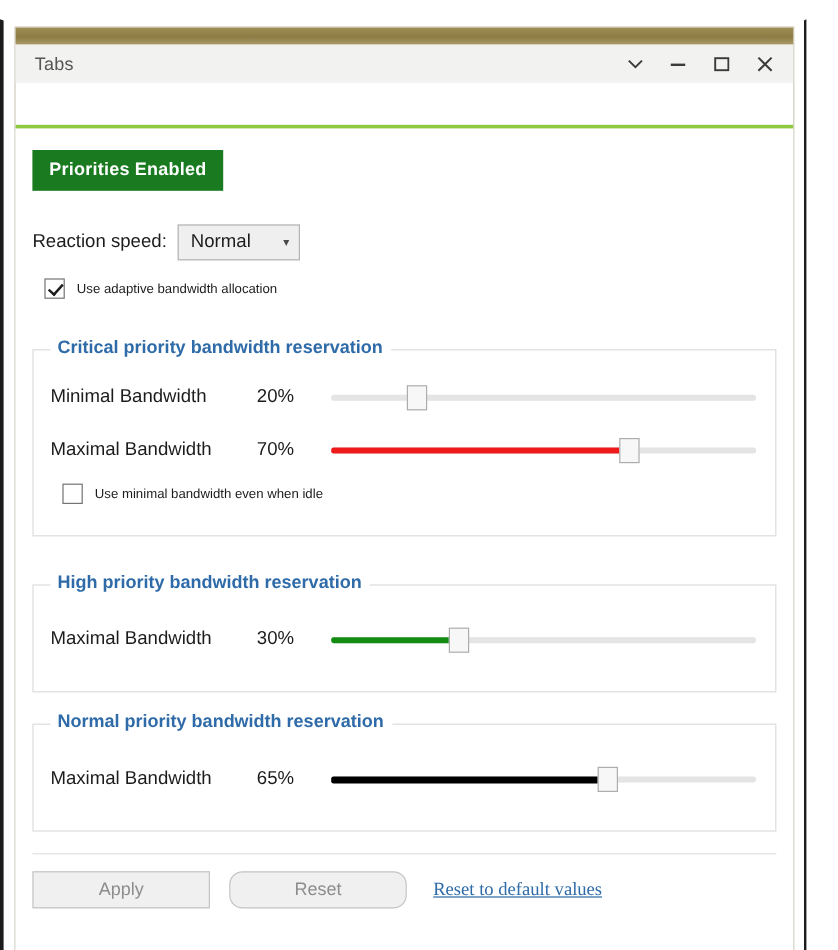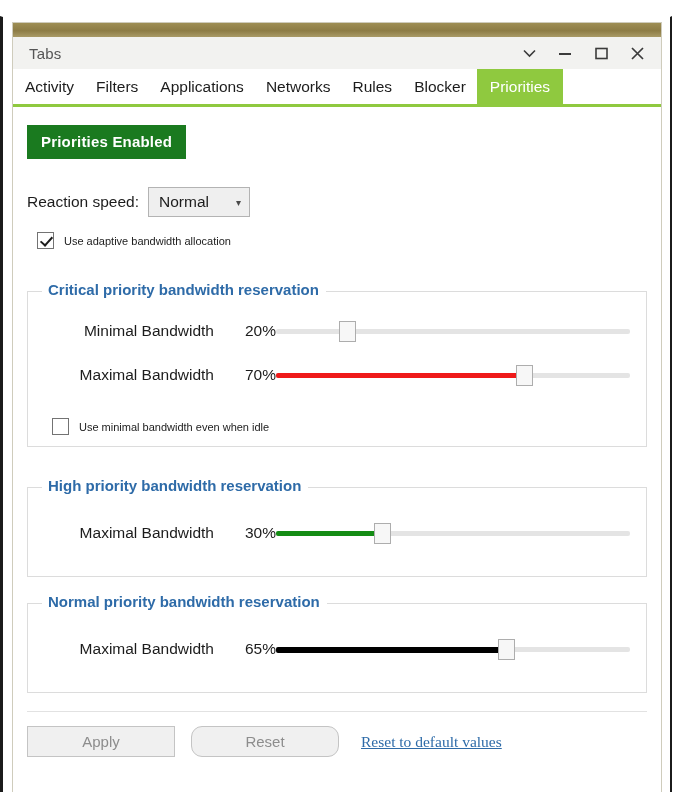--- a/index.html
+++ b/index.html
@@ -191,21 +191,20 @@
   #group-critical { top: 184px; height: 156px; }
   #group-high     { top: 380px; height: 90px;  }
   #group-normal   { top: 496px; height: 90px;  }
 
   .slider-row {
     position: absolute;
     left: 14px; right: 14px;
     height: 26px;
     display: flex;
     align-items: center;
-    text-align: right;
   }
   .sl-name {
     font-size: 15.5px;
     color: #1c1c1c;
     width: 172px;
     flex: 0 0 auto;
   }
   .sl-val {
     font-size: 15.5px;
     color: #1c1c1c;
@@ -304,43 +303,20 @@
           </svg>
       </div>
       <div class="win-btn">
         <svg width="15" height="15" viewBox="0 0 15 15">
             <path d="M2 2 L13 13 M13 2 L2 13" stroke="#3b3b3b" stroke-width="1.7" fill="none"></path>
           </svg>
       </div>
     </div>
   </div>
 
-  <div class="tabstrip" id="tabstrip">
-      <div class="tab">
-        <span>Activity</span>
-      </div>
-      <div class="tab">
-        <span>Filters</span>
-      </div>
-      <div class="tab">
-        <span>Applications</span>
-      </div>
-      <div class="tab">
-        <span>Networks</span>
-      </div>
-      <div class="tab">
-        <span>Rules</span>
-      </div>
-      <div class="tab">
-        <span>Blocker</span>
-      </div>
-      <div class="tab active">
-        <span>Priorities</span>
-      </div>
-    </div>
   <div class="tab-underline"></div>
 
   <div class="content">
 
     <div class="status-btn">Priorities Enabled</div>
 
     <div class="reaction-row">
       <span class="reaction-label">Reaction speed:</span>
       <div class="combo">
         <span>Normal</span>
@@ -369,21 +345,21 @@
       <div class="slider-row" style="top:70px;">
         <span class="sl-name">Maximal Bandwidth</span>
         <span class="sl-val">70%</span>
         <div class="slider">
           <div class="sl-track"></div>
           <div class="sl-fill" style="width: 70%; background: rgb(239, 26, 26); height: 5px;"></div>
           <div class="sl-thumb" style="left: 70%;"></div>
         </div>
       </div>
 
-      <div class="idle-row" style="top:126px;justify-content:space-between;">
+      <div class="idle-row" style="top:111px;justify-content:space-between;">
         <span class="cbx"></span>
         <span class="cbx-label">Use minimal bandwidth even when idle</span>
       </div>
     </div>
 
     <div class="group" id="group-high">
       <div class="legend">High priority bandwidth reservation</div>
       <div class="slider-row" style="top:32px;">
         <span class="sl-name">Maximal Bandwidth</span>
         <span class="sl-val">30%</span>

